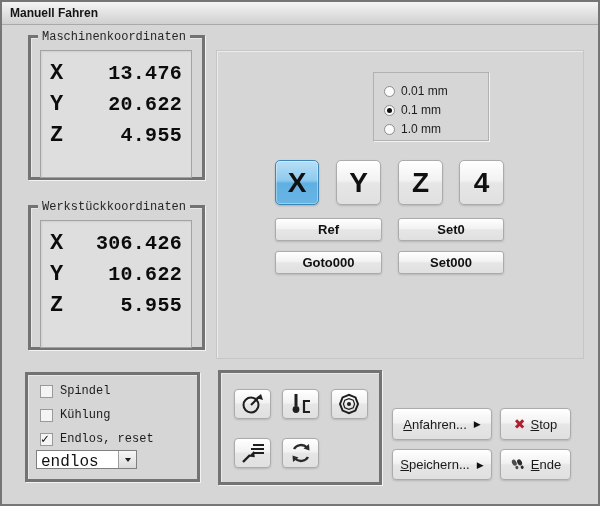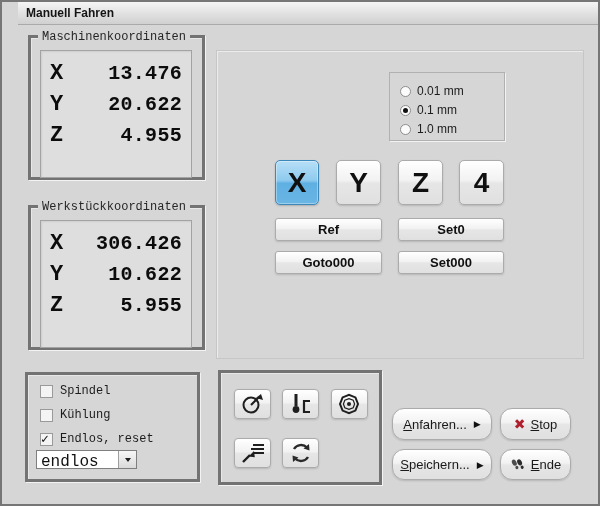--- a/index.html
+++ b/index.html
@@ -5,21 +5,21 @@
   html,body { margin:0; padding:0; background:#bfbfbf; }
   .win {
     position:relative; width:600px; height:506px; box-sizing:border-box;
     border:2px solid #767676; background:#d6d6d6;
     font-family:"Liberation Sans","DejaVu Sans",sans-serif;
     overflow:hidden;
   }
   .titlebar {
     position:absolute; left:0; top:0; right:0; height:23px; box-sizing:border-box;
     background:linear-gradient(180deg,#f5f5f5 0%,#e2e2e2 50%,#d0d0d0 100%);
-    border-bottom:1px solid #a9a9a9; display:flex; align-items:center; padding-left:8px;margin-left:16px;
+    border-bottom:1px solid #a9a9a9; display:flex; align-items:center; padding-left:8px;
   }
   .title { font-size:12px; font-weight:bold; color:#141414; }
 
   .group {
     position:absolute; border:3px solid #737373; box-sizing:border-box;
     box-shadow:1px 1px 0 rgba(255,255,255,.7), inset 1px 1px 0 rgba(255,255,255,.45);
     font-family:Liberation Mono, monospace;
   }
   .legend {
     position:absolute; top:-8px; left:7px; background:#d6d6d6; padding:0 4px;
@@ -73,21 +73,21 @@
   .cmdbtn {
     position:absolute; height:23px; border-radius:3px;
     display:flex; align-items:center; justify-content:center;
     font-size:13px; font-weight:bold; color:#101010; cursor:default;
   }
   .iconbtn {
     position:absolute; width:37px; height:30px; border-radius:4px;
     display:flex; align-items:center; justify-content:center; cursor:default;
   }
   .footbtn {
-    position:absolute; border-radius:12px;
+    position:absolute; border-radius:4px;
     display:flex; align-items:center; justify-content:center; gap:5px;
     font-size:13px; color:#1a1a1a; cursor:default;
   }
   .mn { text-decoration:underline; }
   .arrow { font-size:9px; color:#111; margin-left:2px; }
   .stopx { font-size:14px; font-weight:bold; }
 
   .checkitem { position:absolute; left:12px; display:flex; align-items:center; gap:7px; height:16px; cursor:default; }
   .checkbox {
     width:13px; height:13px; box-sizing:border-box; background:#f4f4f4;
@@ -176,21 +176,21 @@
       <span class="combo-text">endlos</span>
       <span class="combo-btn">
           <span></span>
         </span>
     </div>
   </div>
 
   <div class="panel">
 
 
-    <div class="radiobox" style="left:172px;top:21px;width:116px;height:69px">
+    <div class="radiobox" style="left:156px;top:21px;width:116px;height:69px">
       <div class="ritem">
         <span class="radio"></span>
         <span class="rlabel">0.01 mm</span>
       </div>
       <div class="ritem">
         <span class="radio checked"></span>
         <span class="rlabel">0.1 mm</span>
       </div>
       <div class="ritem">
         <span class="radio"></span>

